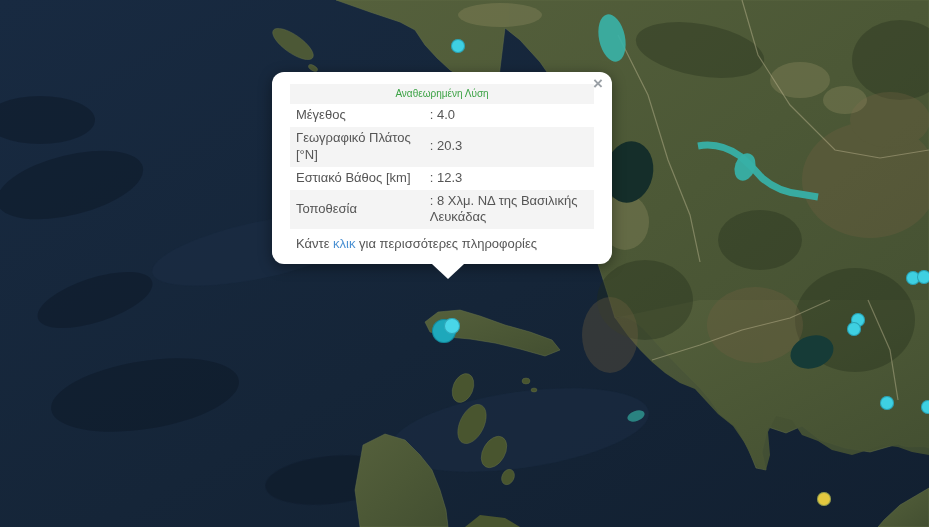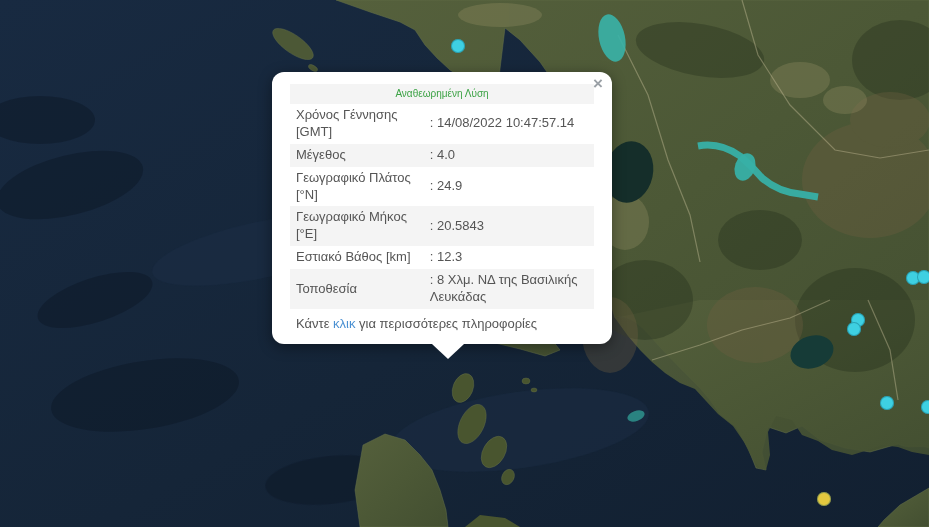--- a/index.html
+++ b/index.html
@@ -162,35 +162,27 @@
       <div class="marker" style="left: 880px; top: 396px; height: 14px; width: 14px; background: rgb(62, 208, 226);"></div>
       <div class="marker" style="left: 921px; top: 400px; height: 14px; width: 14px; background: rgb(62, 208, 226);"></div>
       <div class="marker" style="left: 817px; top: 492px; height: 14px; width: 14px; background: rgb(227, 200, 63);"></div>
     </div>
 
   <div class="popup">
     <span class="popup-close">×</span>
     <div class="popup-title">Αναθεωρημένη Λύση</div>
     <table class="info">
       <tbody>
-          <tr>
-        <td class="lbl">Χρόνος Γέννησης [GMT]</td>
-        <td>: 14/08/2022 10:47:57.14</td>
-      </tr>
       <tr>
         <td class="lbl">Μέγεθος</td>
         <td>: 4.0</td>
       </tr>
       <tr>
         <td class="lbl">Γεωγραφικό Πλάτος [°N]</td>
-        <td>: 24.9</td>
-      </tr>
-      <tr>
-        <td class="lbl">Γεωγραφικό Μήκος [°E]</td>
-        <td>: 20.5843</td>
+        <td>: 20.3</td>
       </tr>
       <tr>
         <td class="lbl">Εστιακό Βάθος [km]</td>
         <td>: 12.3</td>
       </tr>
       <tr>
         <td class="lbl">Τοποθεσία</td>
         <td>: 8 Χλμ. ΝΔ της Βασιλικής Λευκάδας</td>
       </tr>
     </tbody>

